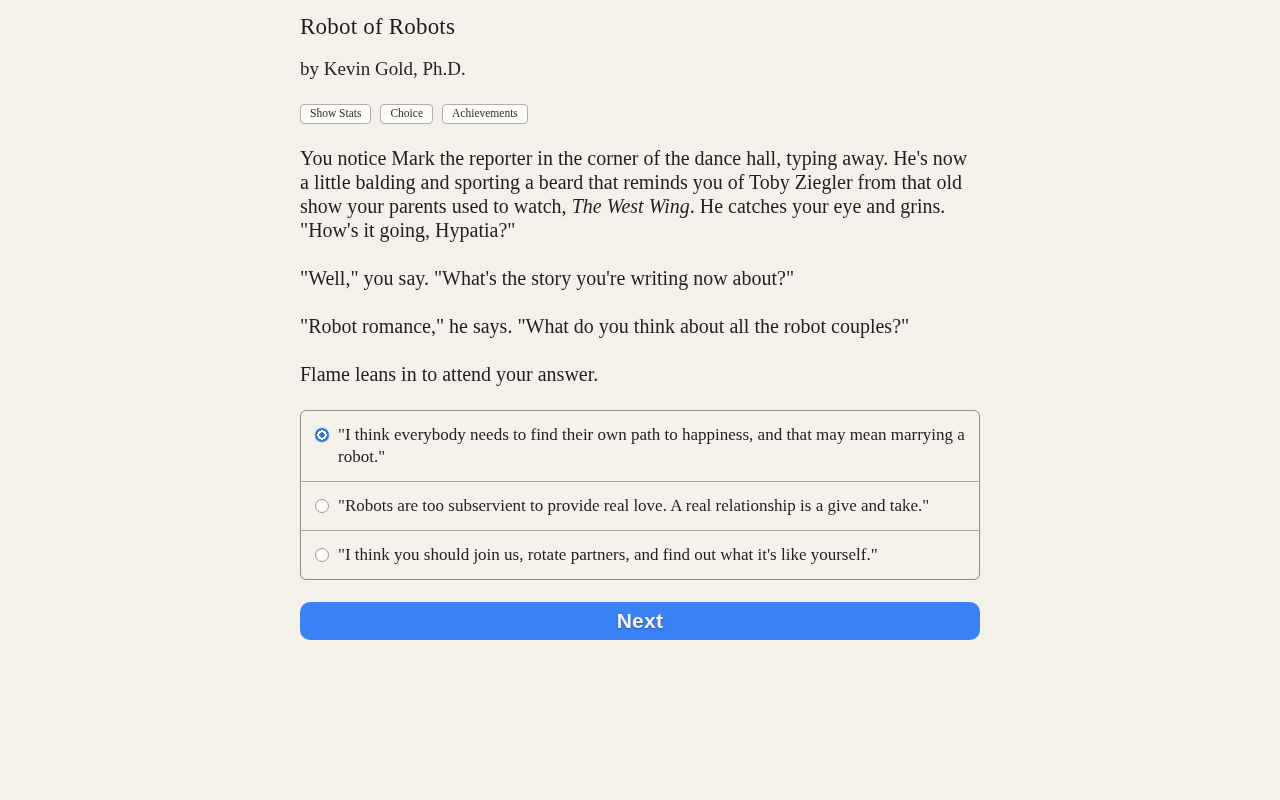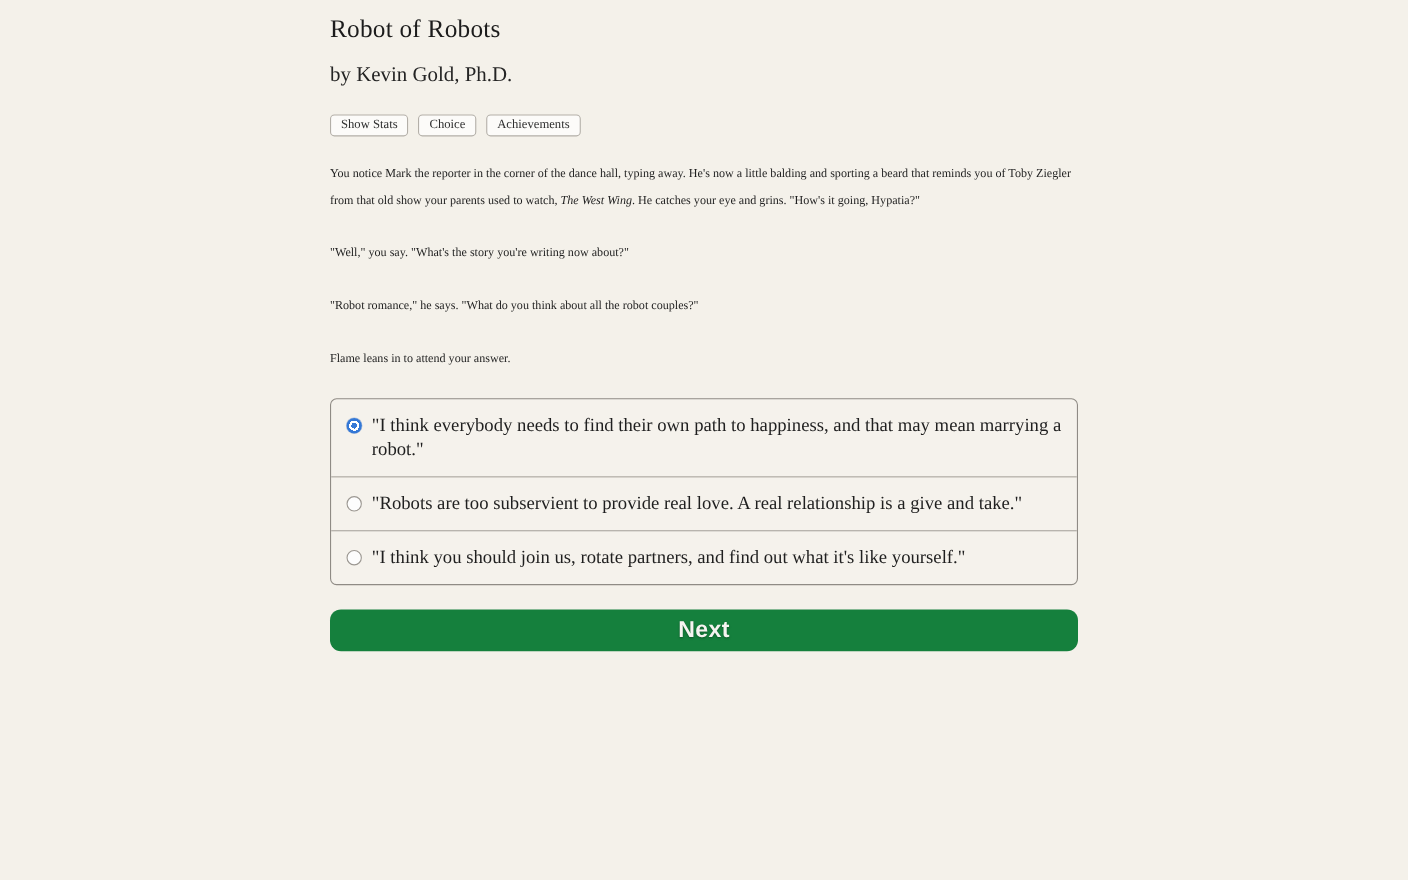--- a/index.html
+++ b/index.html
@@ -45,21 +45,21 @@
     color: #2e2e2e;
     background: #fcfbf9;
     border: 1px solid #b3afa8;
     border-radius: 4px;
     padding: 2px 9px 3px;
     line-height: 1.15;
     cursor: pointer;
   }
 
   .story p {
-    font-size: 11px;
+    font-size: 20px;
     line-height: 24px;
     margin-bottom: 24px;
     color: #1f1f1f;
   }
 
   .choices-box {
     border: 1px solid #8f8b85;
     border-radius: 6px;
     margin-top: 10px;
     overflow: hidden;
@@ -101,21 +101,21 @@
     font-size: 17px;
     line-height: 22px;
     color: #1f1f1f;
   }
 
   .next-button {
     display: block;
     width: 680px;
     height: 38px;
     margin-top: 22px;
-    background: #15803d;
+    background: #3b82f6;
     border: none;
     border-radius: 10px;
     color: #f6f4f1;
     font-family: "Liberation Sans", sans-serif;
     font-size: 21px;
     font-weight: bold;
     letter-spacing: 0.3px;
     text-shadow: 0 1px 2px rgba(0,0,0,0.35);
     cursor: pointer;
   }

